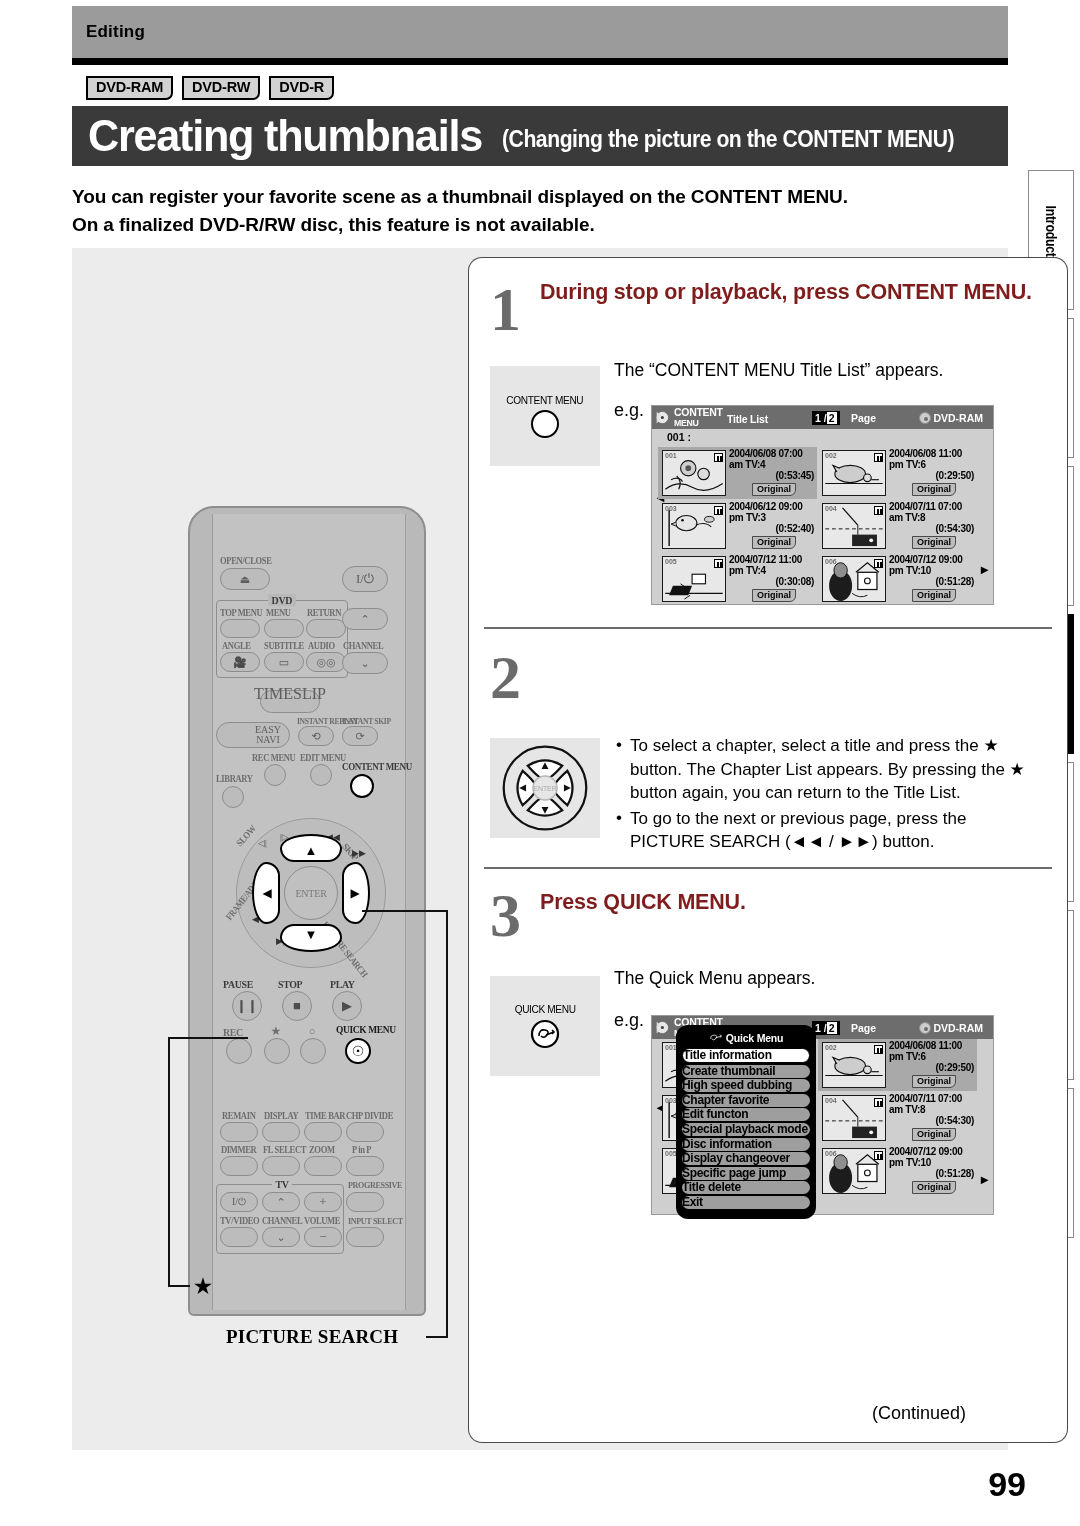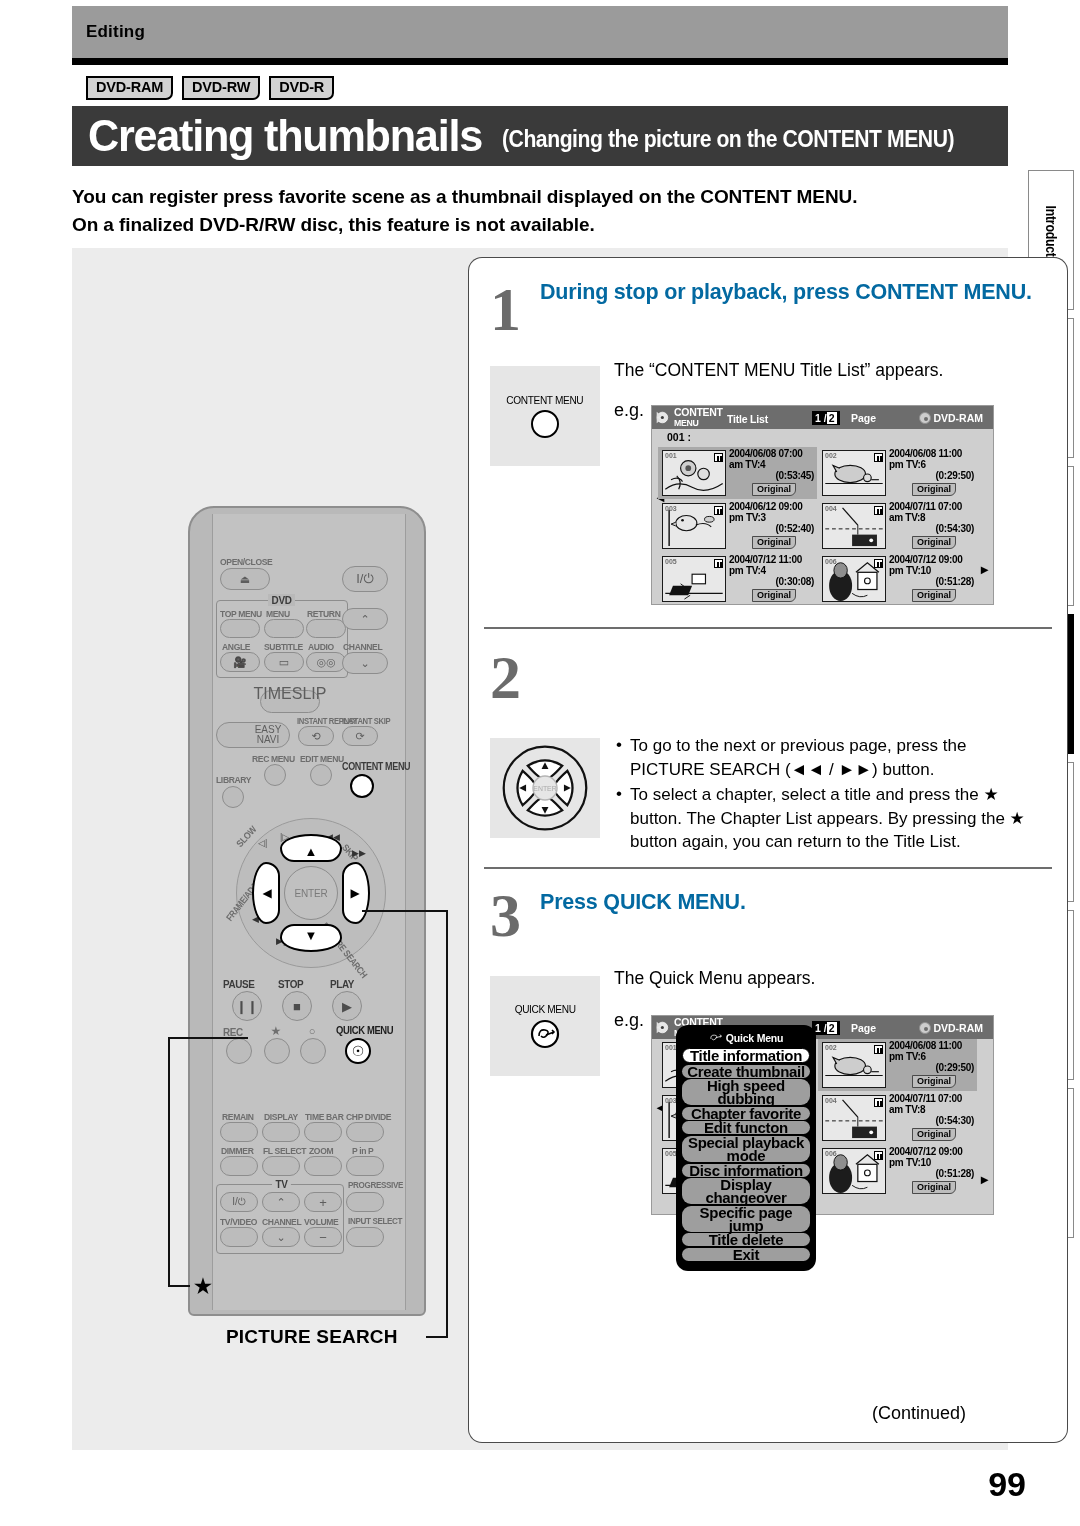--- a/index.html
+++ b/index.html
@@ -71,21 +71,21 @@
   }
   .sidetab span {
     writing-mode: vertical-rl; text-orientation: mixed;
     font-size: 15px; font-weight: bold; color: #000;
     letter-spacing: -.3px; transform: scaleY(.82); white-space: nowrap;
   }
   .sidetab.active { background: #000; border-color: #000; }
   .sidetab.active span { color: #fff; }
 
   
-  .remotewrap { position: absolute; left: 96px; top: 258px; width: 280px; height: 850px; }
+  .remotewrap { position: absolute; left: 96px; top: 258px; width: 280px; height: 850px; font-family: Liberation Serif, serif; }
   .remote {
     position: absolute; left: 20px; top: 0; width: 238px; height: 810px;
     background: #b9b9b9; border: 2.5px solid #8e8e8e;
     border-radius: 26px 26px 6px 6px;
   }
   .remote .innercol {
     position: absolute; left: 22px; top: 6px; width: 194px; height: 796px;
     background: #c2c2c2; border-left: 1.5px solid #9d9d9d; border-right: 1.5px solid #9d9d9d;
   }
   .rlabel {
@@ -134,21 +134,21 @@
     position: absolute; left: 396px; width: 600px;
     background: #fff; border: 1.8px solid #4a4a4a;
   }
   .stepdiv { position: absolute; left: 412px; width: 568px; height: 1.6px; background: #6d6d6d; }
 
   .stepnum {
     position: absolute; font-size: 62px; font-weight: bold; color: #6b6b6b;
     line-height: 1; font-family: "Liberation Serif", serif;
   }
   .stephead {
-    position: absolute; font-size: 21.5px; font-weight: bold; color: #0369a1;
+    position: absolute; font-size: 21.5px; font-weight: bold; color: #7f1d1d;
     line-height: 29px; letter-spacing: -.2px;
   }
   .steptext { position: absolute; font-size: 17.5px; color: #000; line-height: 25px; }
   .eg { position: absolute; font-size: 18px; color: #000; }
 
   .keycap {
     position: absolute; background: #e6e6e6;
     display: flex; flex-direction: column; align-items: center; justify-content: center;
   }
   .keycap .kclabel {
@@ -233,21 +233,21 @@
   .qmenu {
     position: absolute; left: 24px; top: 9px; width: 140px;
     background: #000; border-radius: 12px; padding: 5px 6px 8px 6px; z-index: 5;
   }
   .qmenu .qmtitle {
     color: #fff; font-size: 10.5px; font-weight: bold; text-align: center;
     padding: 2px 0 4px 0; letter-spacing: -.2px;
   }
   .qmitem {
     background: #9e9e9e; color: #000; border-radius: 9px;
-    font-size: 15px; font-weight: bold; text-align: center;
+    font-size: 12px; font-weight: bold; text-align: left;
     margin-bottom: 1.6px; line-height: 13px; letter-spacing: -.3px;
   }
   .qmitem.hl { background: #fff; border: 1px solid #000; }
 
   .continued { position: absolute; right: 42px; bottom: 26px; font-size: 18px; color: #000; }
   .pageno { position: absolute; right: 54px; bottom: 22px; font-size: 34px; font-weight: bold; color: #000; }
 
   svg { display: block; }
 </style>
 </head>
@@ -265,21 +265,21 @@
     <span class="badge">DVD-RW</span>
     <span class="badge">DVD-R</span>
   </div>
 
   <div class="titleband">
     <div class="maintitle">Creating thumbnails</div>
     <div class="subtitle">(Changing the picture on the CONTENT MENU)</div>
   </div>
 
   <div class="intro">
-    <div>You can register press favorite scene as a thumbnail displayed on the CONTENT MENU.</div>
+    <div>You can register your favorite scene as a thumbnail displayed on the CONTENT MENU.</div>
     <div>On a finalized DVD-R/RW disc, this feature is not available.</div>
   </div>
 
   <div class="sidetabs">
     <div class="sidetab" style="top:0px;height:140px;">
       <span>Introduction</span>
       </div>
     <div class="sidetab" style="top:148px;height:140px;">
       <span>Recording</span>
       </div>
@@ -622,22 +622,22 @@
         <circle cx="50" cy="50" r="14" fill="#e6e6e6" stroke="#b5b5b5" stroke-width="1.6"></circle>
         <text x="50" y="53" font-size="8" fill="#aaa" text-anchor="middle" font-family="Liberation Sans, sans-serif">ENTER</text>
         <polygon points="50,20 46,28 54,28" fill="#111"></polygon>
         <polygon points="50,80 46,72 54,72" fill="#111"></polygon>
         <polygon points="20,50 28,46 28,54" fill="#111"></polygon>
         <polygon points="80,50 72,46 72,54" fill="#111"></polygon>
       </svg>
     </div>
 
     <ul class="bullets" style="left:542px;top:486px;width:430px;">
+      <li>To select a chapter, select a title and press the ★ button. The Chapter List appears. By pressing the ★ button again, you can return to the Title List.</li>
       <li>To go to the next or previous page, press the PICTURE SEARCH (◄◄ / ►►) button.</li>
-      <li>To select a chapter, select a title and press the ★ button. The Chapter List appears. By pressing the ★ button again, you can return to the Title List.</li>
     </ul>
 
     <div class="stepbox" style="top:619px;height:576px;border-top:none;border-radius:0 0 14px 14px;"></div>
     <div class="stepdiv" style="top:619px;"></div>
     <div class="stepnum" style="left:418px;top:636px;">3</div>
     <div class="stephead" style="left:468px;top:640px;width:490px;">Press QUICK MENU.</div>
 
     <div class="keycap" style="left:418px;top:728px;width:110px;height:100px;">
       <div class="kclabel">QUICK MENU</div>
       <svg width="30" height="30" viewBox="0 0 30 30">

